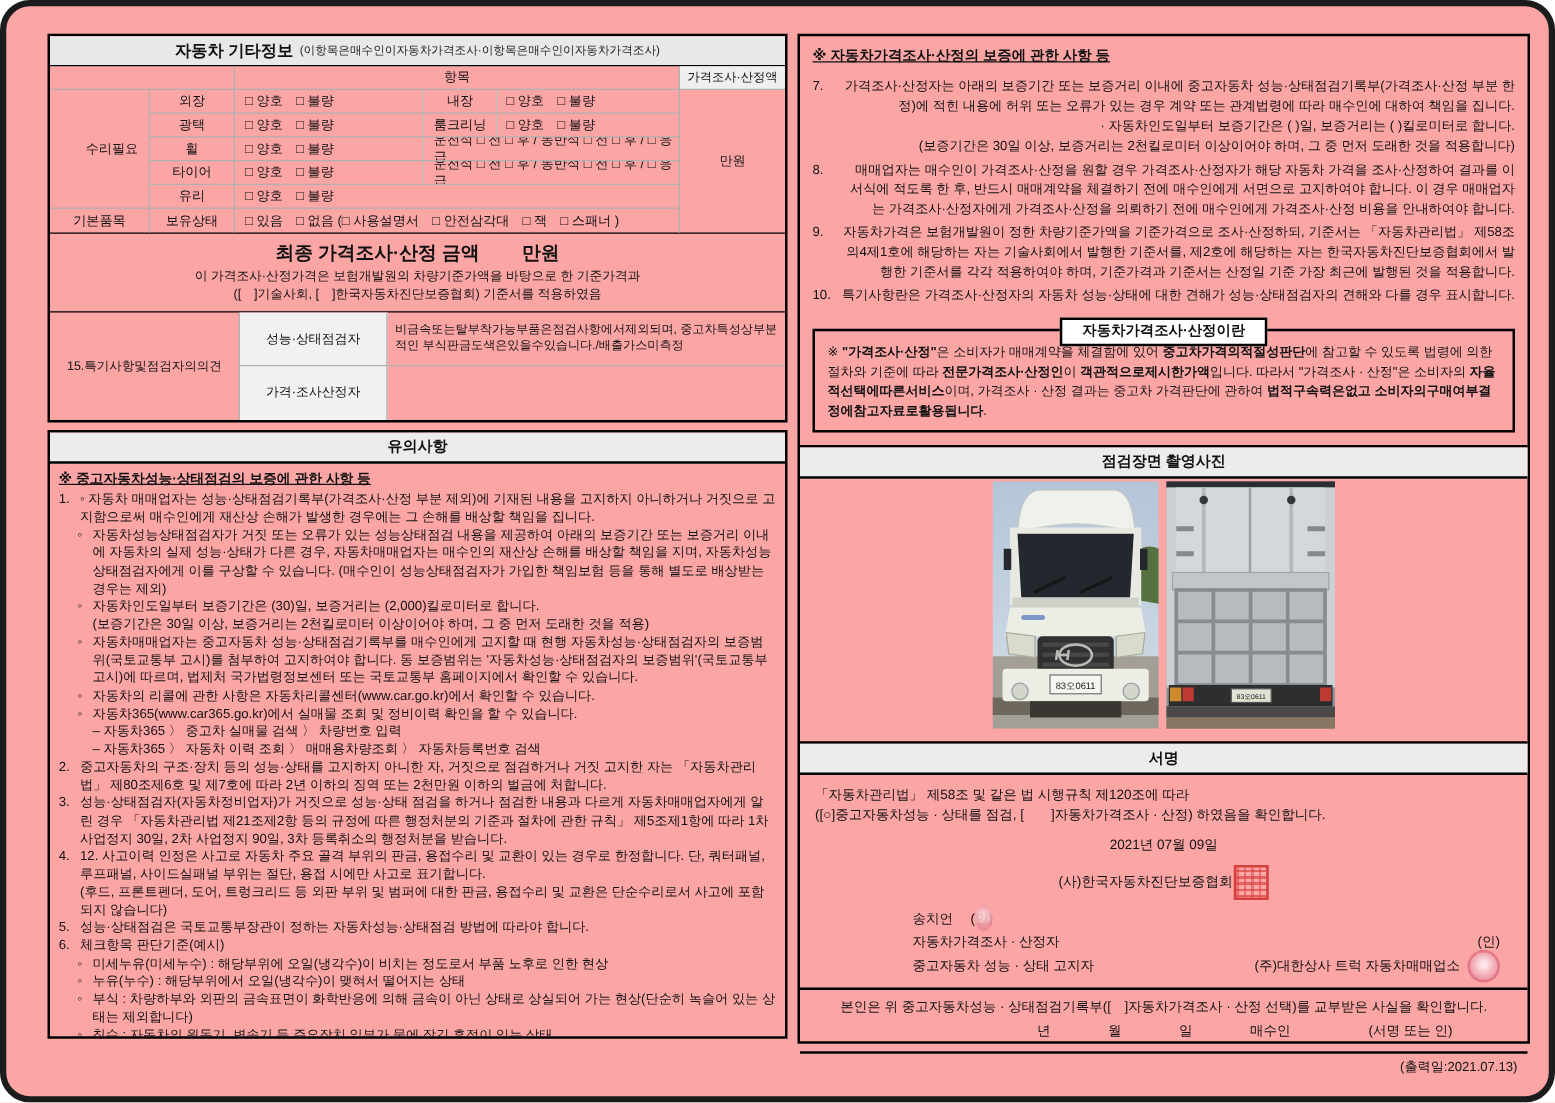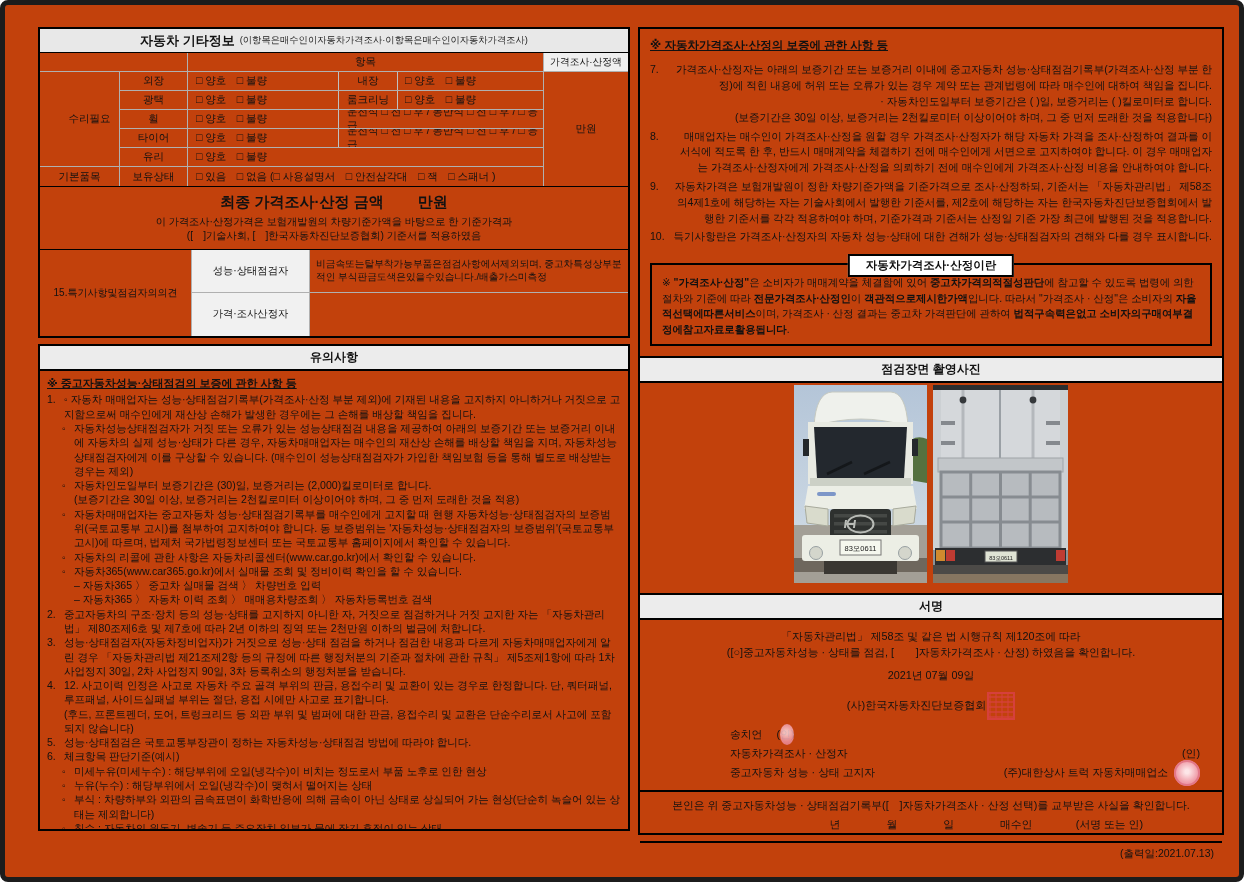--- a/index.html
+++ b/index.html
@@ -1,18 +1,18 @@
 <!DOCTYPE html>
 <html><head>
 <meta charset="utf-8">
 <style>
   html,body{margin:0;padding:0;background:#fff;}
   body{font-family:"Liberation Sans","DejaVu Sans",sans-serif;color:#111;}
   .page{position:relative;width:1244px;height:882px;box-sizing:border-box;
-        border:5px solid #1c1c1c;border-radius:8px;background:#c2410c;overflow:hidden;}
+        border:5px solid #1c1c1c;border-radius:24px;background:#fca5a5;overflow:hidden;}
   .col{position:absolute;top:22px;}
   .col-left{left:33px;width:592px;}
   .col-right{left:633px;width:586px;height:808px;box-sizing:border-box;
              border:2px solid #000;display:flex;flex-direction:column;}
   
   .box1{border:2px solid #000;}
   .t1{display:grid;grid-template-columns:80px 68px 356px 84px;
       grid-template-rows:24px 19px repeat(6,19px);font-size:10.5px;}
   .t1 .cell{border-right:1px solid #b0b0b0;border-bottom:1px solid #b0b0b0;
             display:flex;align-items:center;justify-content:center;overflow:hidden;}
@@ -72,21 +72,21 @@
   .wrow .nt{flex:1;white-space:pre-line;text-align:right;}
   .defbox{border:2px solid #000;margin:10px 10px 10px;position:relative;
           padding:10px 10px 6px;font-size:10.4px;line-height:1.5;}
   .defbox .tab{position:absolute;top:-11px;left:50%;transform:translateX(-50%);
                background:#fff;border:2px solid #000;padding:1px 16px;font-weight:bold;
                font-size:11.5px;white-space:nowrap;}
   .defbox .b{font-weight:bold;}
   .sec{border-top:2px solid #000;}
   .photo-body{display:flex;justify-content:center;gap:6px;padding:2px 0 10px;}
   .sig-body{padding:8px 12px 8px;font-size:10.8px;}
-  .sig-c{text-align:center;line-height:1.5;}
+  .sig-c{line-height:1.5;}
   .sig-date{text-align:center;margin-top:9px;}
   .sig-org{text-align:center;margin-top:9px;font-size:11px;}
   .roles{margin-top:5px;}
   .role-row{display:flex;align-items:center;height:19px;padding:0 10px 0 78px;}
   .role-row .rl{flex:1;}
   .role-row .rv{text-align:right;}
   .seal-square{display:inline-block;width:28px;height:28px;box-sizing:border-box;
      border:2px solid #d6403c;vertical-align:middle;margin-left:1px;
      background:repeating-linear-gradient(0deg,rgba(214,64,60,.65) 0 2px,rgba(255,255,255,0) 2px 5px),
                 repeating-linear-gradient(90deg,rgba(214,64,60,.5) 0 2px,rgba(255,255,255,0) 2px 6px);}
@@ -94,21 +94,21 @@
   .seal-oval{position:absolute;left:4px;top:-4px;width:14px;height:21px;border-radius:50%;
      background:radial-gradient(circle at 45% 40%,#fbd3d8 15%,#ee93a0 60%,#e5798a 100%);
      opacity:.85;}
   .seal-round{display:inline-block;width:26px;height:26px;border-radius:50%;vertical-align:middle;
      margin-left:6px;background:radial-gradient(circle at 50% 45%,#fde6e8 10%,#f0a0ab 55%,#e07f90 100%);
      box-shadow:inset 0 0 0 2px rgba(224,110,128,.8);}
   .confirm{padding:7px 10px 8px;font-size:10.8px;}
   .confirm .c1{text-align:center;}
   .confirm .c2{position:relative;margin-top:5px;height:15px;display:flex;
                justify-content:center;gap:46px;}
-  .confirm .csign{position:absolute;right:69px;top:0;}
+  .confirm .csign{position:absolute;right:50px;top:0;}
   .printrow{margin-top:auto;border-top:2px solid #000;padding:4px 8px 4px;
             text-align:right;font-size:10.5px;}
   svg text{font-family:"Liberation Sans","DejaVu Sans",sans-serif;}
 </style>
 </head>
 <body>
 
 <div class="page">
 
   <div class="col col-left">

